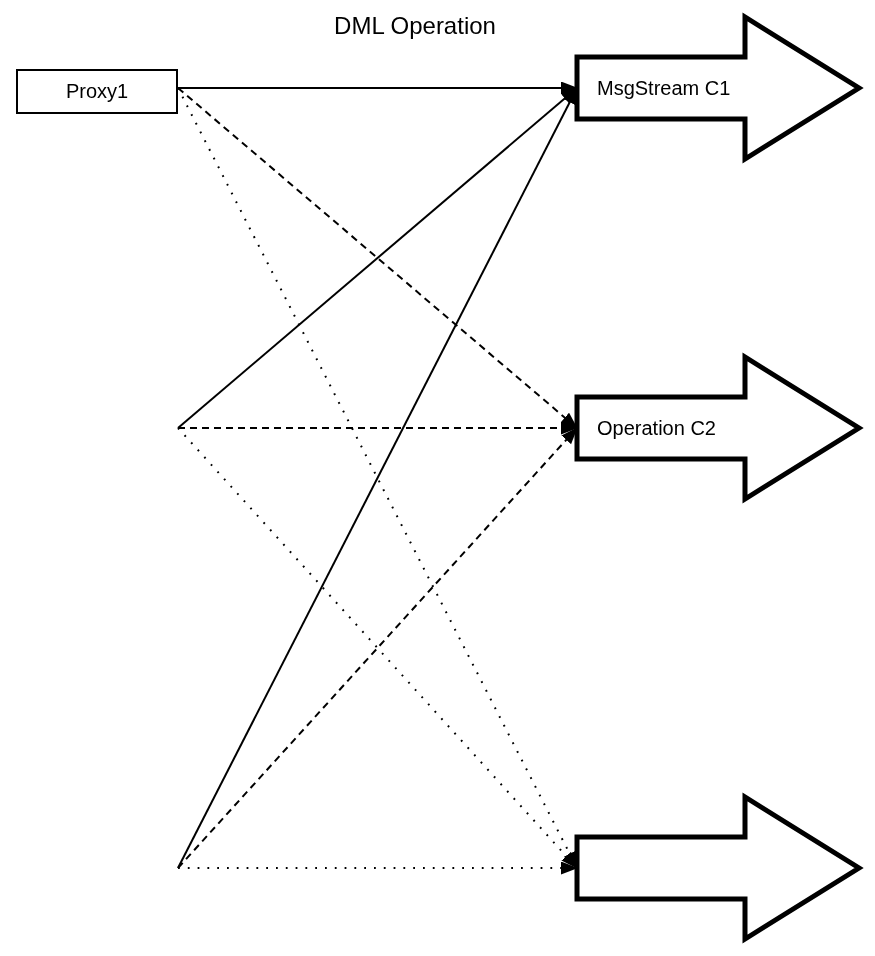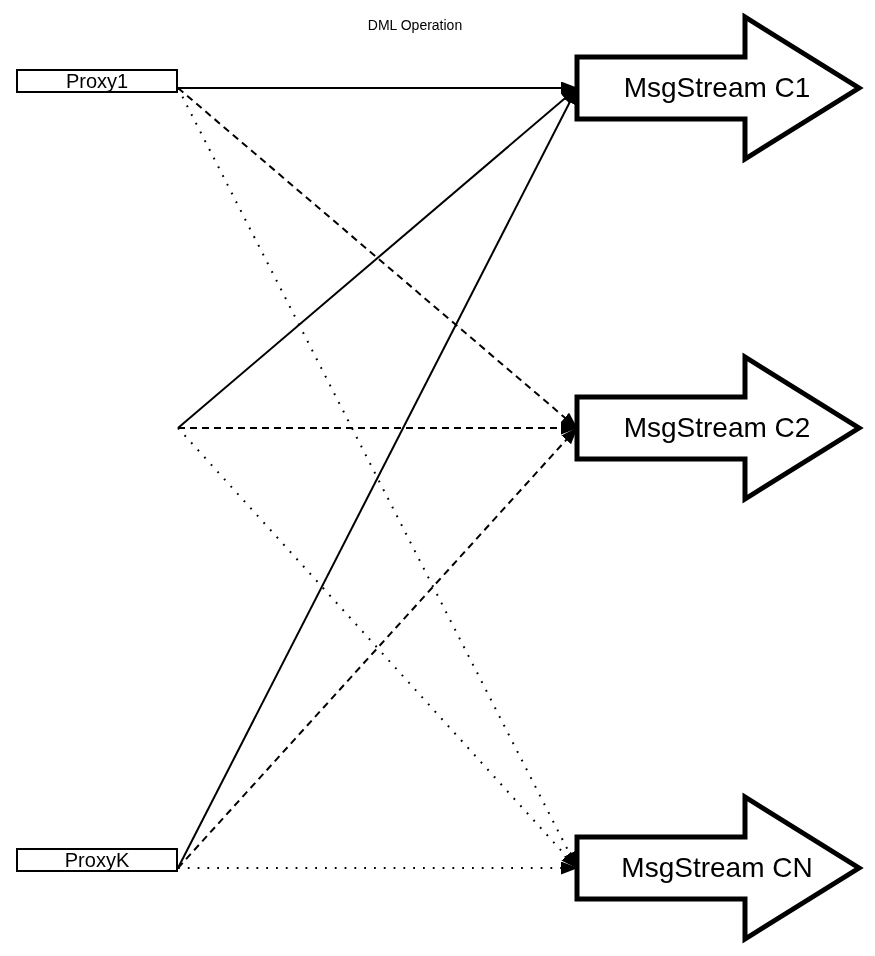--- a/index.html
+++ b/index.html
@@ -31,45 +31,45 @@
   .big-arrow {
     fill: #ffffff;
     stroke: #000000;
     stroke-width: 5;
     stroke-linejoin: miter;
   }
   .proxy-box {
     position: absolute;
     left: 16px;
     width: 162px;
-    height: 24px;
+    height: 45px;
     box-sizing: border-box;
     border: 2px solid #000000;
     background: #ffffff;
     display: flex;
     align-items: center;
     justify-content: center;
     font-size: 20px;
   }
   .arrow-label {
     position: absolute;
     left: 597px;
     width: 240px;
-    text-align: center;
-    font-size: 28px;
+    text-align: left;
+    font-size: 20px;
     line-height: 26px;
     white-space: nowrap;
   }
   #dml-label {
     position: absolute;
     left: 305px;
     top: 14px;
     width: 220px;
     text-align: center;
-    font-size: 14px;
+    font-size: 24px;
     line-height: 23px;
   }
   #dml-label span { display: block; }
 </style>
 </head>
 <body>
 
 <div id="canvas">
 
   <svg id="diagram-svg" width="875" height="956" viewBox="0 0 875 956">
@@ -94,25 +94,21 @@
     <g>
       <polygon class="big-arrow" points="577,57 745,57 745,17 859,88 745,159 745,119 577,119"></polygon>
       <polygon class="big-arrow" points="577,397 745,397 745,357 859,428 745,499 745,459 577,459"></polygon>
       <polygon class="big-arrow" points="577,837 745,837 745,797 859,868 745,939 745,899 577,899"></polygon>
     </g>
   </svg>
 
   <div class="proxy-box" style="top:69px">
     <span>Proxy1</span>
   </div>
-  <div class="proxy-box" style="top:848px">
-    <span>ProxyK</span>
-  </div>
 
   <div class="arrow-label" style="top:75px">MsgStream C1</div>
-  <div class="arrow-label" style="top:415px">MsgStream C2</div>
-  <div class="arrow-label" style="top:855px">MsgStream CN</div>
+  <div class="arrow-label" style="top:415px">Operation C2</div>
 
   <div id="dml-label">
     <span>DML Operation</span>
   </div>
 
 </div>
 
 </body></html>

